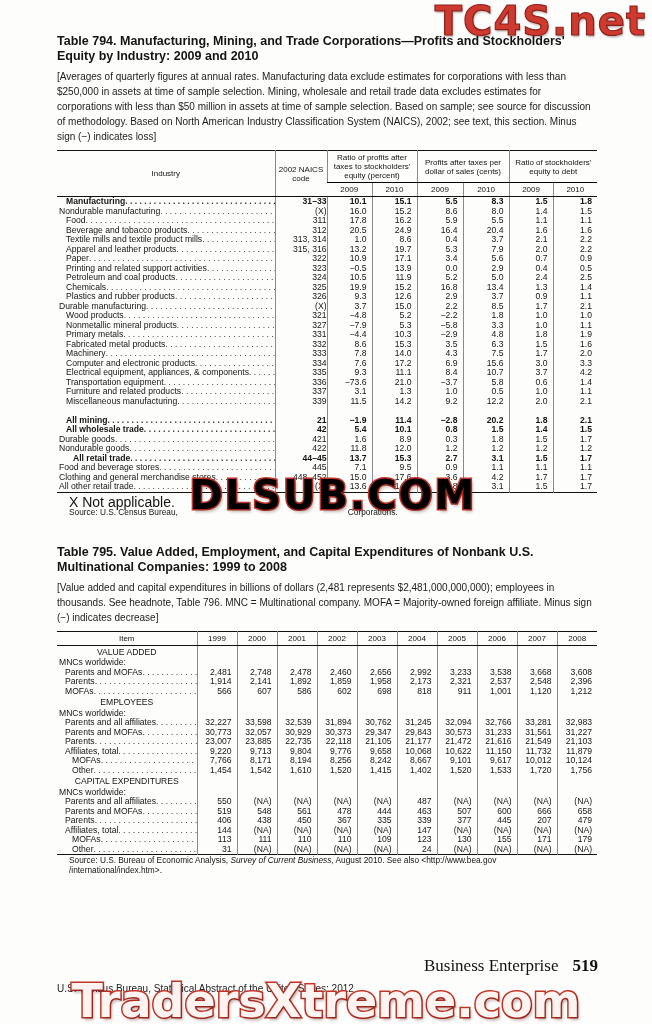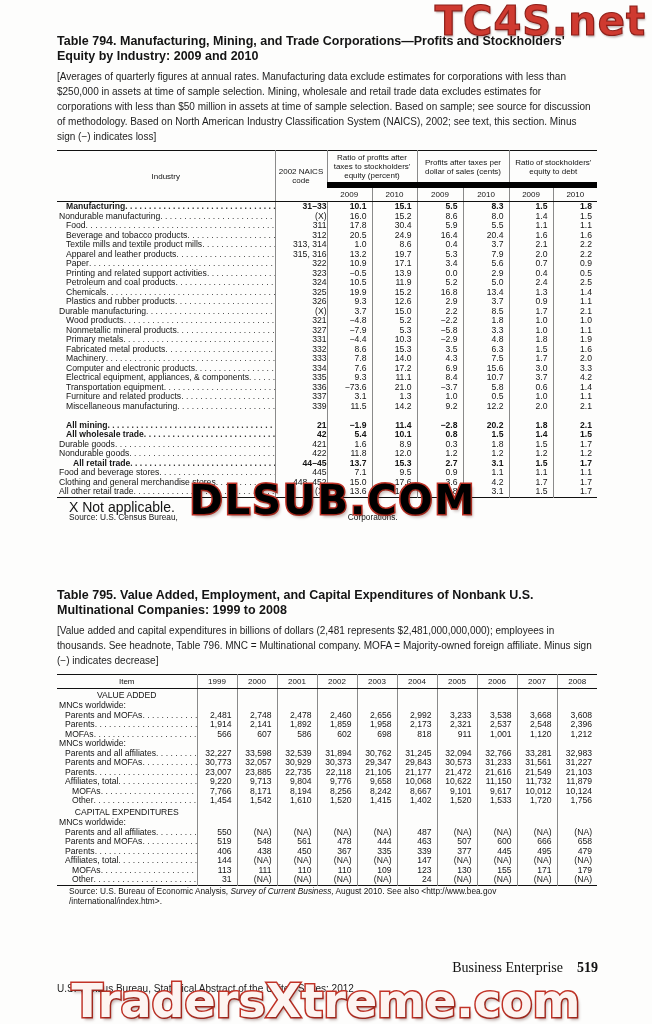--- a/index.html
+++ b/index.html
@@ -6,44 +6,44 @@
   body{width:652px;height:1024px;position:relative;background:#fdfdfc;color:#141414;
        font-family:"Liberation Sans",sans-serif;overflow:hidden}
   .content{padding:34px 55px 0 57px;position:relative}
   .t-title{font-size:12.5px;font-weight:700;line-height:15px;width:540px}
   .headnote{font-size:10px;line-height:15px;margin-top:5px;width:540px;color:#1c1c1c}
   table{border-collapse:collapse;table-layout:fixed;width:540px;margin-top:6px;font-size:8.6px}
   .t794,.t795{border-top:1.4px solid #111;border-bottom:1.4px solid #111}
   th{font-weight:400;font-size:8px;line-height:9px;text-align:center;vertical-align:middle;padding:2px 1px}
   th,td{border-left:1px solid #8a8a8a}
   th:first-child,td:first-child{border-left:none}
-  .gr th.grp{border-bottom:6px solid #000000}
+  .gr th.grp{border-bottom:1px solid #000000}
   .yr th,th.rsp{border-bottom:1.2px solid #111}
   td{line-height:9.5px;padding:0;vertical-align:bottom}
   .c-num{text-align:right;padding-right:5px}
   .c-naics{text-align:right}
   .c-ind,.c-item{overflow:hidden}
   .flexcell{display:flex}
   .lbl{white-space:nowrap}
   .lead{flex:1;overflow:hidden;white-space:nowrap;color:#333}
   .lead::before{content:" . . . . . . . . . . . . . . . . . . . . . . . . . . . . . . . . . . . . . . . . . . . . . . . . . . . . . . . . . . . . . . . . . . . ."}
   .ind0{padding-left:2px}.ind1{padding-left:9px}.ind2{padding-left:16px}
   .bold{font-weight:700}
   .spacer-row td{height:9px}
   .section{text-align:center;padding-top:2px;padding-bottom:1px}
   .glabel{padding-left:2px}
   .i1{padding-left:8px}.i2{padding-left:15px}
   .fnote{font-size:14px;line-height:10px;margin-top:4px;padding-left:12px}
   .srcline{font-size:8.3px;line-height:10px;padding-left:12px;position:relative;width:540px}
   .src-gap{display:inline-block;width:170px}
   .src2{font-size:8.3px;line-height:10px;padding-left:12px;width:540px}
   .src2 .ital{font-style:italic}
-  .t795-block{margin-top:66px}
+  .t795-block{margin-top:28px}
   .page-footer{position:absolute;right:54px;bottom:48px;font-family:"Liberation Serif",serif;
-               font-size:14px;color:#111}
+               font-size:17px;color:#111}
   .page-footer .pgnum{font-weight:700;margin-left:14px}
   .census{position:absolute;left:57px;bottom:30px;font-size:10px;color:#222}
   .wm{position:absolute;font-weight:700;white-space:nowrap;z-index:9;font-family:"DejaVu Sans",sans-serif}
   .wm-top{top:-2px;right:6px;font-size:40px;letter-spacing:1px;color:#cf3a30;
           -webkit-text-stroke:1.2px #8c1f19;text-shadow:1px 2px 2px rgba(40,0,0,.3)}
   .wm-mid{top:-17px;left:50%;transform:translateX(-50%);font-size:40px;letter-spacing:2px;color:#000000;
           -webkit-text-stroke:3px #c23327;paint-order:stroke fill;text-shadow:2px 3px 3px rgba(60,10,5,.28)}
   .wm-bottom{bottom:-4px;left:50%;transform:translateX(-50%);font-size:46px;color:#fdf4f1;
           -webkit-text-stroke:3px #c23327;paint-order:stroke fill;text-shadow:2px 3px 3px rgba(60,10,5,.3)}
 </style>
@@ -110,21 +110,21 @@
           <td class="c-num">1.4</td>
           <td class="c-num">1.5</td>
         </tr>
         <tr>
           <td class="c-ind flexcell ind1">
             <span class="lbl">Food</span>
             <span class="lead"></span>
           </td>
           <td class="c-naics">311</td>
           <td class="c-num">17.8</td>
-          <td class="c-num">30.4</td>
+          <td class="c-num">16.2</td>
           <td class="c-num">5.9</td>
           <td class="c-num">5.5</td>
           <td class="c-num">1.1</td>
           <td class="c-num">1.1</td>
         </tr>
         <tr>
           <td class="c-ind flexcell ind1">
             <span class="lbl">Beverage and tobacco products</span>
             <span class="lead"></span>
           </td>
@@ -595,20 +595,33 @@
             <td class="c-num">586</td>
             <td class="c-num">602</td>
             <td class="c-num">698</td>
             <td class="c-num">818</td>
             <td class="c-num">911</td>
             <td class="c-num">1,001</td>
             <td class="c-num">1,120</td>
             <td class="c-num">1,212</td>
           </tr>
           <tr>
+            <td class="c-item section">EMPLOYEES</td>
+            <td class="c-num">&nbsp;</td>
+            <td class="c-num">&nbsp;</td>
+            <td class="c-num">&nbsp;</td>
+            <td class="c-num">&nbsp;</td>
+            <td class="c-num">&nbsp;</td>
+            <td class="c-num">&nbsp;</td>
+            <td class="c-num">&nbsp;</td>
+            <td class="c-num">&nbsp;</td>
+            <td class="c-num">&nbsp;</td>
+            <td class="c-num">&nbsp;</td>
+          </tr>
+          <tr>
             <td class="c-item glabel">MNCs worldwide:</td>
             <td class="c-num">&nbsp;</td>
             <td class="c-num">&nbsp;</td>
             <td class="c-num">&nbsp;</td>
             <td class="c-num">&nbsp;</td>
             <td class="c-num">&nbsp;</td>
             <td class="c-num">&nbsp;</td>
             <td class="c-num">&nbsp;</td>
             <td class="c-num">&nbsp;</td>
             <td class="c-num">&nbsp;</td>
@@ -774,21 +787,21 @@
               <span class="lead"></span>
             </td>
             <td class="c-num">406</td>
             <td class="c-num">438</td>
             <td class="c-num">450</td>
             <td class="c-num">367</td>
             <td class="c-num">335</td>
             <td class="c-num">339</td>
             <td class="c-num">377</td>
             <td class="c-num">445</td>
-            <td class="c-num">495</td>
+            <td class="c-num">207</td>
             <td class="c-num">479</td>
           </tr>
           <tr>
             <td class="c-item flexcell i1">
               <span class="lbl">Affiliates, total</span>
               <span class="lead"></span>
             </td>
             <td class="c-num">144</td>
             <td class="c-num">(NA)</td>
             <td class="c-num">(NA)</td>

